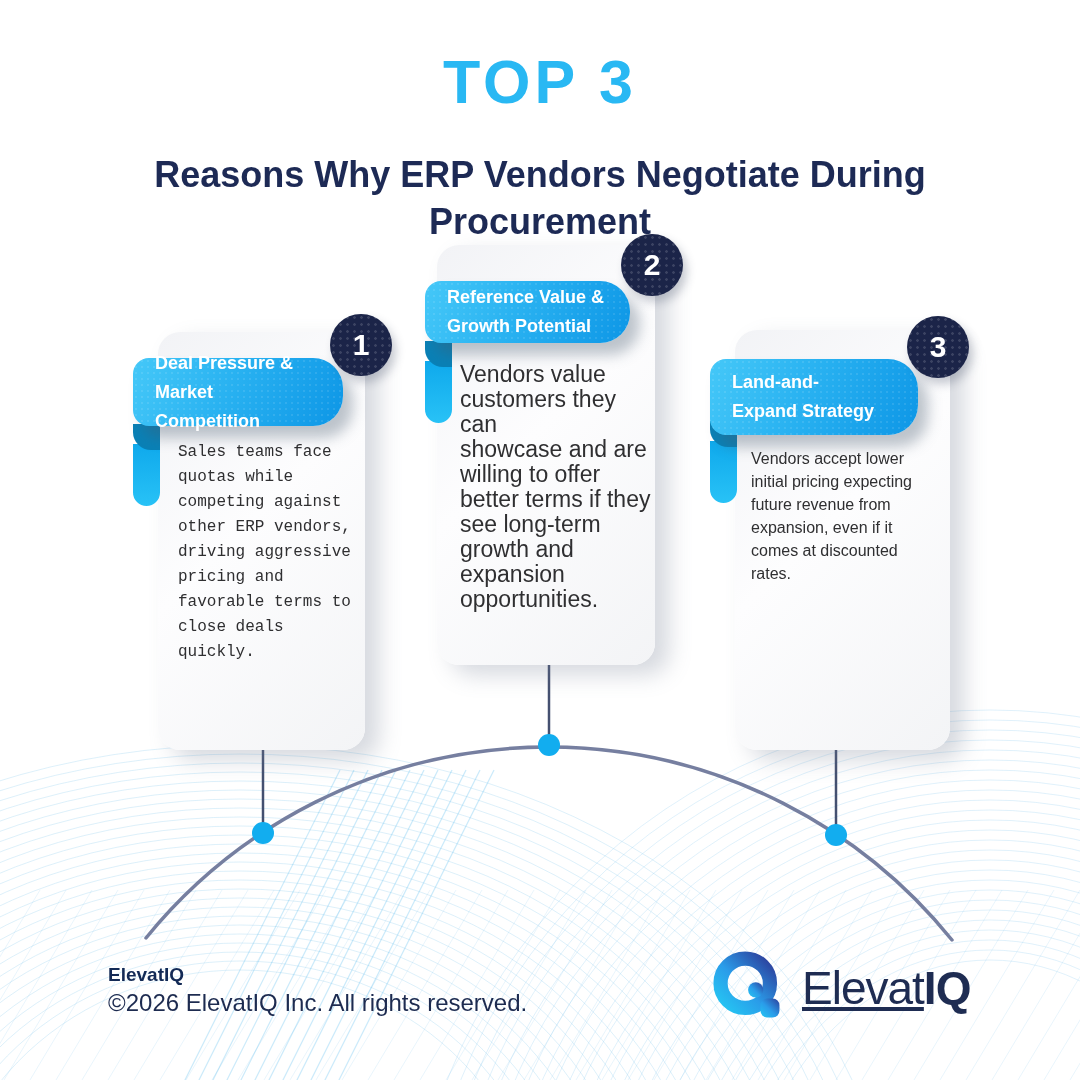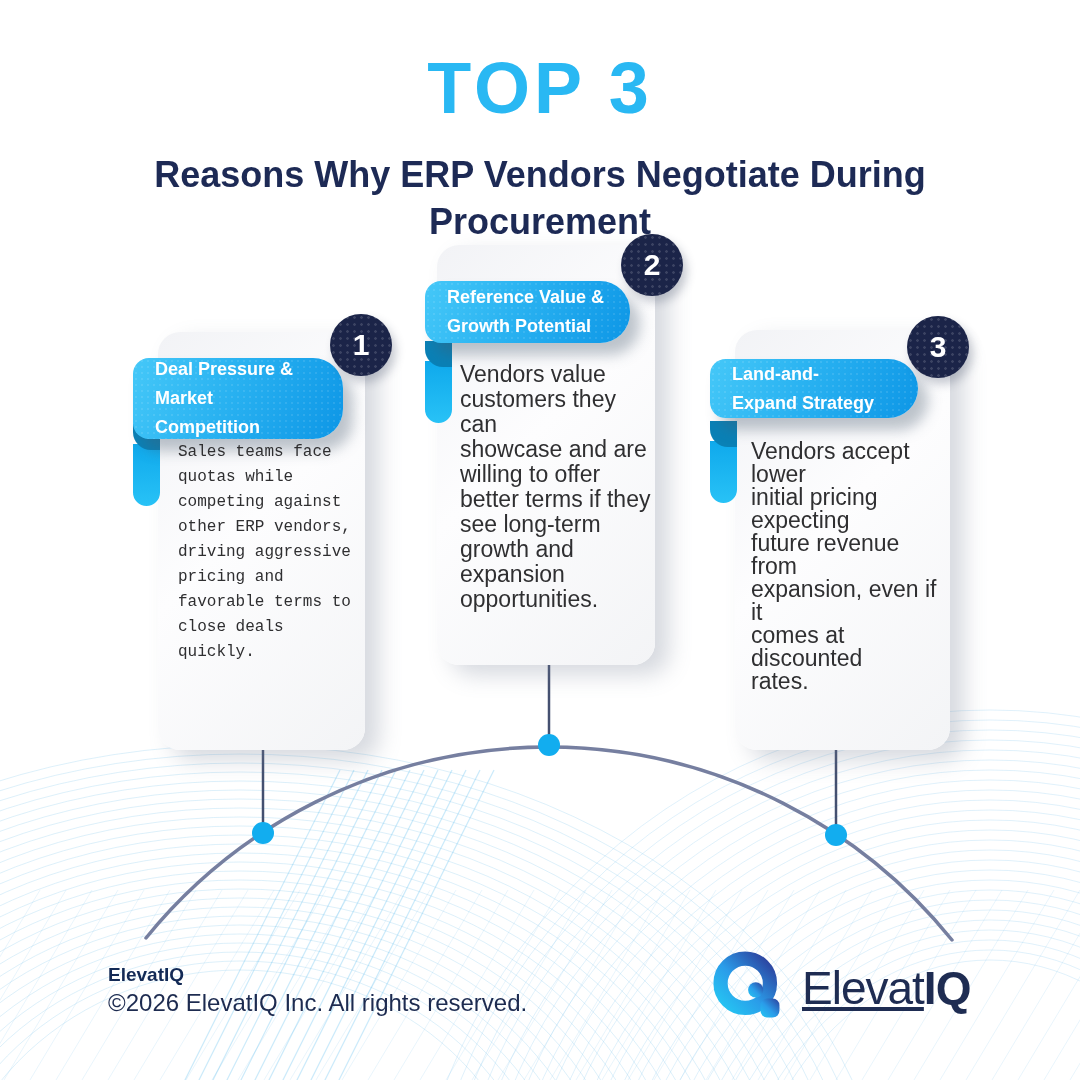--- a/index.html
+++ b/index.html
@@ -4,21 +4,21 @@
 <style>
   html,body{margin:0;padding:0;background:#e8e8e8;}
   .canvas{
     position:relative;width:1080px;height:1080px;margin:0 auto;
     background:#ffffff;overflow:hidden;
     font-family:"Liberation Sans", sans-serif;
   }
   
   .top-label{
     position:absolute;top:52px;left:0;width:100%;
-    text-align:center;font-size:72px;font-weight:800;letter-spacing:4px;
+    text-align:center;font-size:61px;font-weight:800;letter-spacing:4px;
     color:#29b8f3;line-height:1;
   }
   .subtitle{
     position:absolute;top:152px;left:0;width:100%;
     text-align:center;font-size:36px;font-weight:700;line-height:1.3;
     color:#1d2a55;white-space:pre-line;
   }
   
   #deco{position:absolute;left:0;top:0;width:1080px;height:1080px;z-index:1;}
   
@@ -52,23 +52,23 @@
     color:#ffffff;font-weight:700;font-size:18px;line-height:29px;
     white-space:pre-line;display:flex;align-items:center;
     padding:0 18px 0 22px;box-sizing:border-box;
     box-shadow:10px 12px 14px rgba(70,90,110,0.35);
   }
   .ribbon::after{ 
     content:"";position:absolute;inset:0;border-radius:inherit;
     background-image:radial-gradient(rgba(255,255,255,0.10) 1px, transparent 1.4px);
     background-size:6px 6px;pointer-events:none;
   }
-  .card-1 .ribbon{left:-25px;top:26px;width:210px;height:81px;}
+  .card-1 .ribbon{left:-25px;top:26px;width:210px;height:68px;}
   .card-2 .ribbon{left:-12px;top:36px;width:205px;height:62px;}
-  .card-3 .ribbon{left:-25px;top:29px;width:208px;height:59px;}
+  .card-3 .ribbon{left:-25px;top:29px;width:208px;height:76px;}
 
   .fold{
     position:absolute;width:27px;z-index:3;
     background:#0a81b6;border-radius:0 0 0 18px;height:26px;
   }
   .card-1 .fold{left:-25px;top:92px;}
   .card-2 .fold{left:-12px;top:96px;}
   .card-3 .fold{left:-25px;top:91px;}
   .tab{
     position:absolute;width:27px;z-index:2;
@@ -77,21 +77,21 @@
   }
   .card-1 .tab{left:-25px;top:112px;}
   .card-2 .tab{left:-12px;top:116px;}
   .card-3 .tab{left:-25px;top:111px;}
 
   .card-body{
     position:absolute;color:#2f2f31;white-space:pre-line;z-index:4;
   }
   .card-1 .card-body{left:20px;top:108px;font-size:16px;line-height:25px;font-family:Liberation Mono, monospace;}
   .card-2 .card-body{left:23px;top:117px;font-size:23px;line-height:25px;}
-  .card-3 .card-body{left:16px;top:110px;font-size:23px;line-height:23px;}
+  .card-3 .card-body{left:16px;top:117px;font-size:16px;line-height:23px;}
 
   
   .footer-left{position:absolute;left:108px;top:962px;z-index:3;}
   .footer-brand{font-size:19px;font-weight:700;color:#132a56;line-height:26px;}
   .footer-copy{font-size:24px;font-weight:400;color:#1d2b50;line-height:30px;}
   .footer-logo{
     position:absolute;left:712px;top:950px;z-index:3;
     display:flex;align-items:center;gap:14px;
   }
   .logo-word{font-size:46px;color:#1e2c52;letter-spacing:-1px;line-height:1;}

